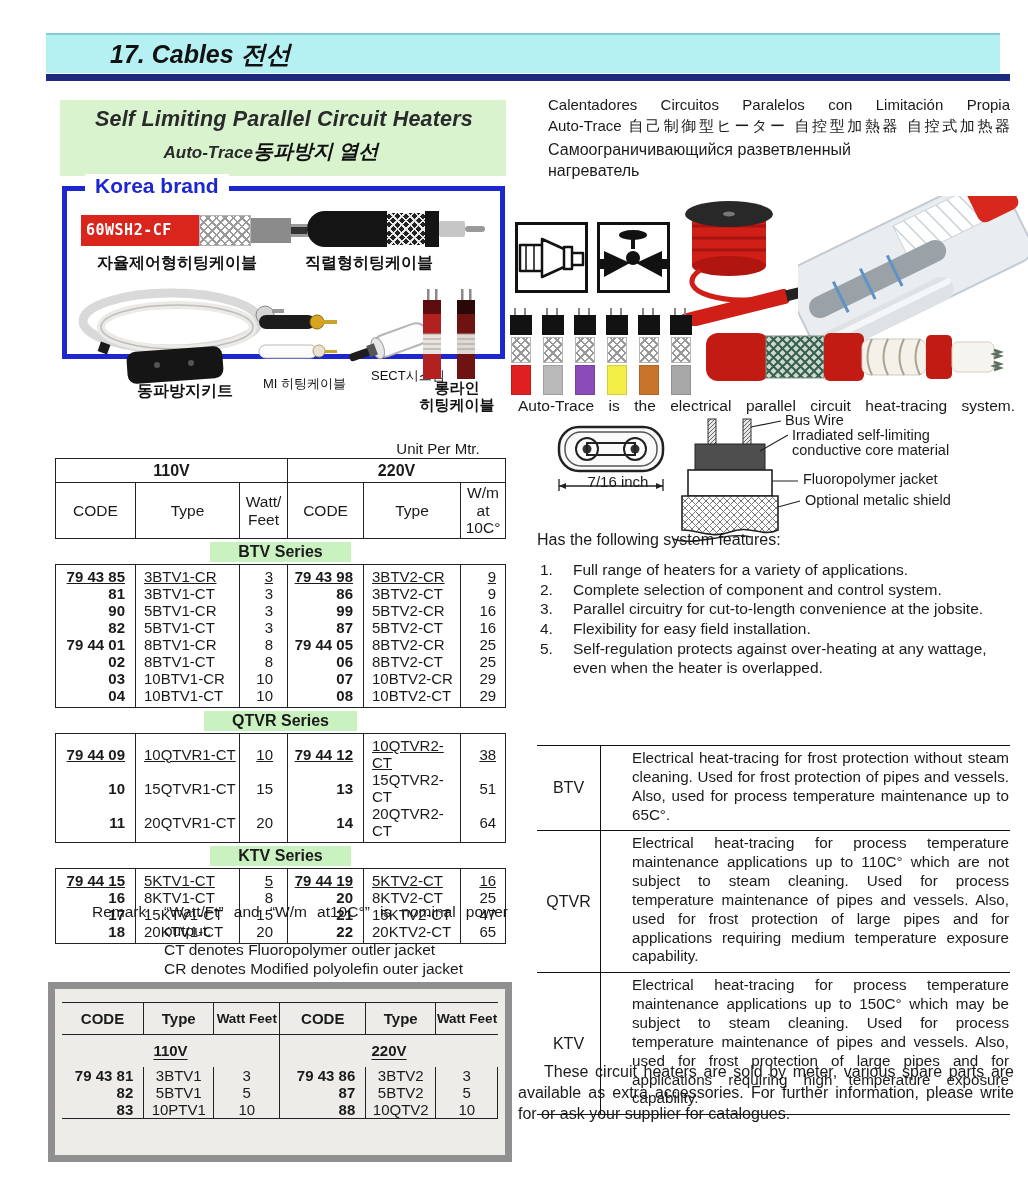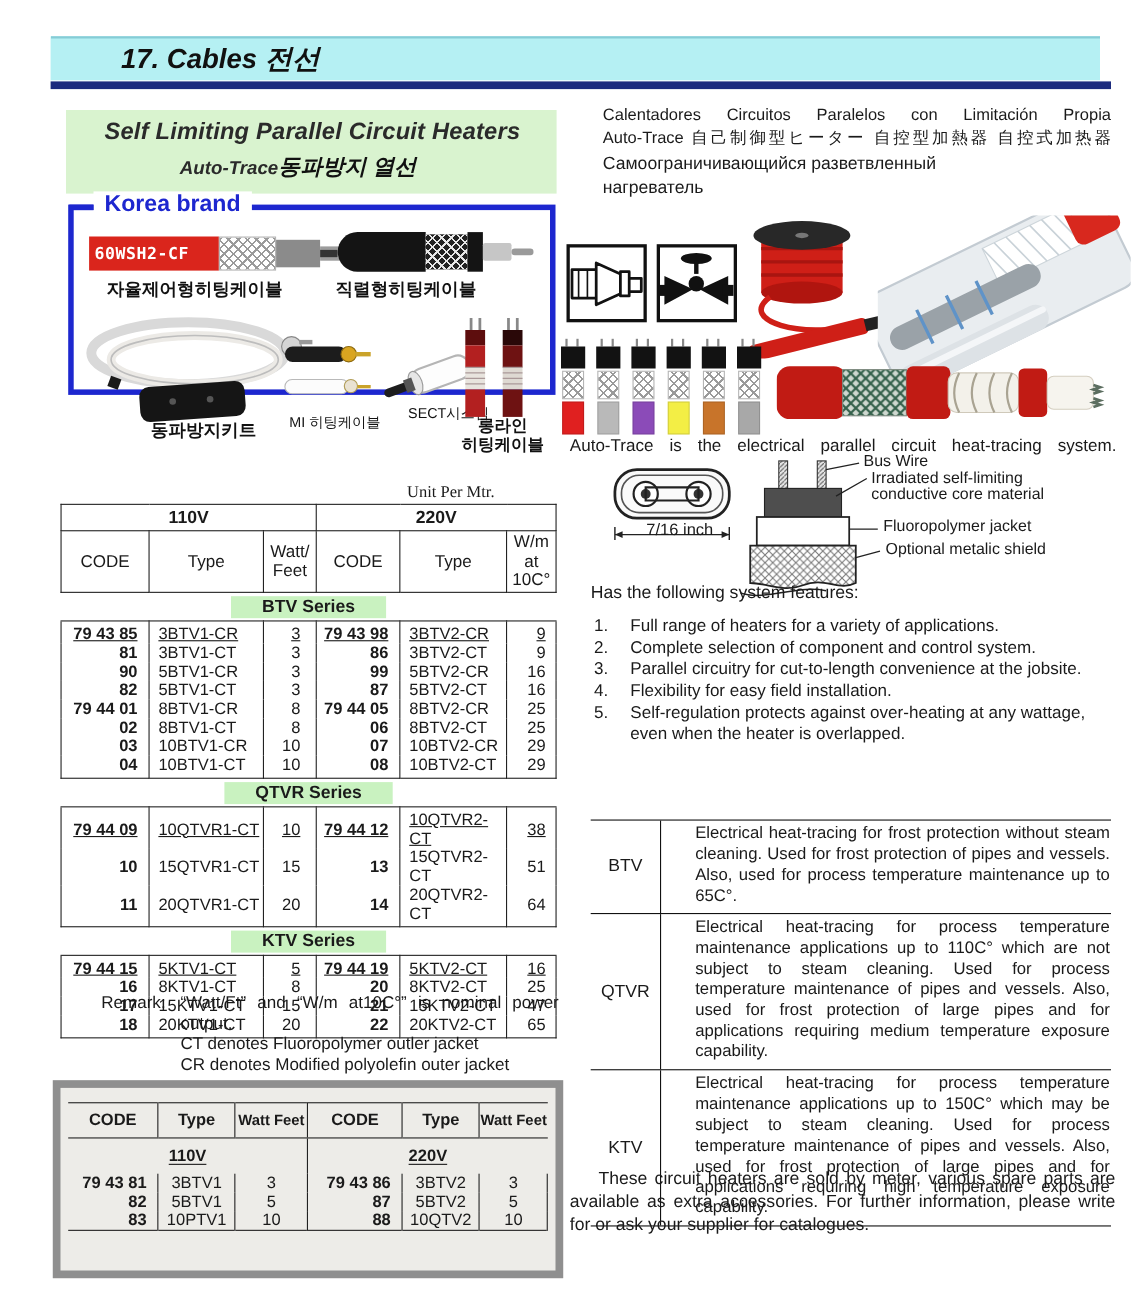--- a/index.html
+++ b/index.html
@@ -56,21 +56,21 @@
   .bk-braid { position:absolute; left:80px; top:2px; width:38px; height:32px; background:#222; background-image:
       repeating-linear-gradient(45deg,#e8e8e8 0 1.5px,transparent 1.5px 6px),
       repeating-linear-gradient(-45deg,#e8e8e8 0 1.5px,transparent 1.5px 6px); }
   .bk-body2 { position:absolute; left:118px; top:0; width:14px; height:36px; background:#141414; }
   .bk-tip { position:absolute; left:132px; top:10px; width:26px; height:16px; background:#c6c6c6; border-radius:2px; }
   .bk-pin { position:absolute; left:158px; top:15px; width:20px; height:6px; background:#9a9a9a; border-radius:3px; }
 
   .sample-col { position:absolute; }
 
   
-  .unit-note { position:absolute; left:370px; top:440px; width:136px; text-align:left; font-size:15px;font-family:Liberation Serif, serif; }
+  .unit-note { position:absolute; left:370px; top:440px; width:136px; text-align:center; font-size:15px; }
   .ptable-wrap { position:absolute; left:55px; top:458px; width:452px; }
   table.ptable { border-collapse:collapse; table-layout:fixed; width:450px; font-size:15px; }
   .ptable td { overflow:hidden; }
   tr.groups td { border-top:1.5px solid #222; border-bottom:1.5px solid #222;
                  border-left:1.5px solid #222; border-right:1.5px solid #222;
                  font-weight:bold; text-align:center; font-size:16px; height:24px; }
   tr.heads td { border:1.5px solid #222; text-align:center; vertical-align:middle;
                 height:56px; font-size:15.5px; line-height:1.12; white-space:pre-line; }
   tr.band td { border-bottom:1.5px solid #222; text-align:center; height:26px; vertical-align:middle; }
   .band-label { display:inline-block; background:var(--band,#c9f2c0); padding:1px 28px; font-weight:bold; font-size:16px; }

